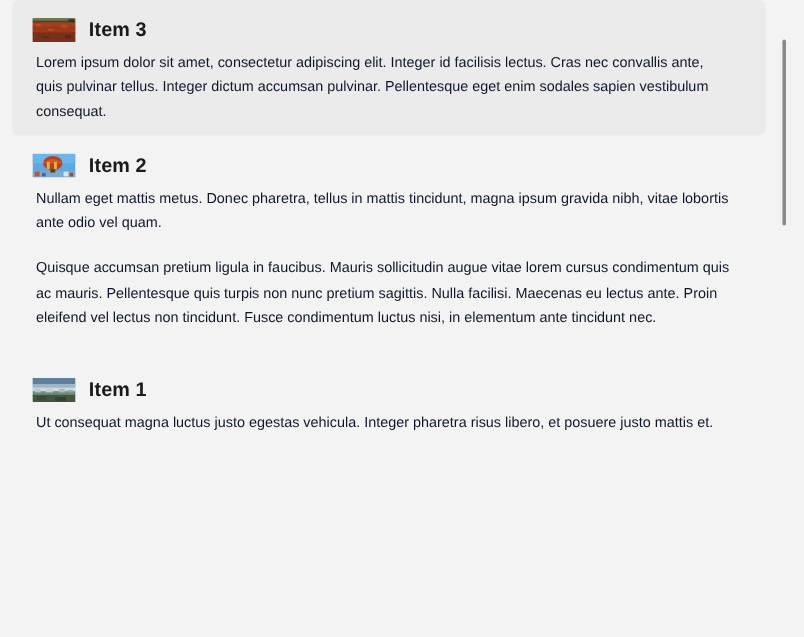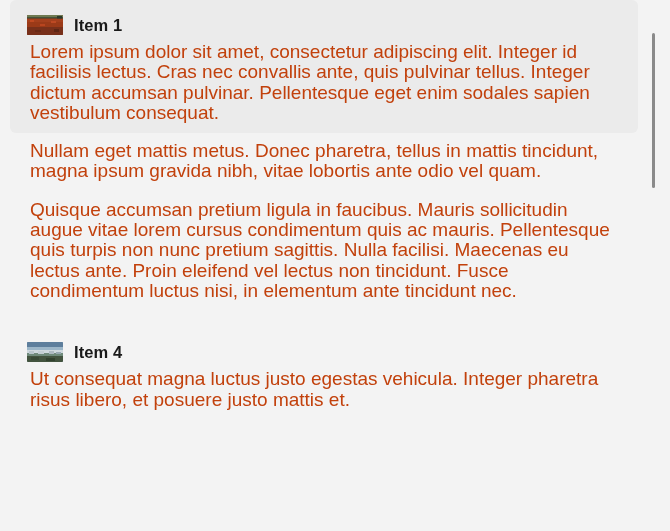--- a/index.html
+++ b/index.html
@@ -75,23 +75,23 @@
   .item-title {
     font-size: 16.5px;
     font-weight: 600;
     color: #1a1a1a;
     letter-spacing: 0.1px;
     line-height: 20px;
     white-space: nowrap;
   }
 
   .item-body {
-    font-size: 19px;
+    font-size: 12px;
     line-height: 20.3px;
-    color: #c2410c;
+    color: #0f172a;
     padding: 2px 4px 0 10px;
     margin: 0;
     max-width: 600px;
   }
 
   .list-item.selected .item-body {
     max-width: 592px;
   }
 
   
@@ -132,26 +132,45 @@
               <rect x="0" y="7" width="36" height="6" fill="#9b3a18"></rect>
               <rect x="0" y="12" width="36" height="8" fill="#78301a"></rect>
               <rect x="3" y="5" width="4" height="2" fill="#c04a22"></rect>
               <rect x="13" y="9" width="5" height="2" fill="#b9451f"></rect>
               <rect x="24" y="6" width="5" height="2" fill="#bd4a24"></rect>
               <rect x="8" y="15" width="6" height="2" fill="#6a2a16"></rect>
               <rect x="27" y="14" width="5" height="3" fill="#5e2614"></rect>
               <rect x="30" y="1" width="5" height="2.5" fill="#2d3a2b"></rect>
             </svg>
           </span>
-          <span class="item-title">Item 1</span>
+          <span class="item-title">Item 3</span>
         </div>
         <p class="item-body">Lorem ipsum dolor sit amet, consectetur adipiscing elit. Integer id facilisis lectus. Cras nec convallis ante, quis pulvinar tellus. Integer dictum accumsan pulvinar. Pellentesque eget enim sodales sapien vestibulum consequat.</p>
       </li>
 
       <li class="list-item">
+        <div class="item-header">
+          <span class="thumb">
+            <svg viewBox="0 0 36 20" preserveAspectRatio="none" aria-hidden="true">
+              <rect x="0" y="0" width="36" height="20" fill="#5fa8e0"></rect>
+              <rect x="0" y="0" width="36" height="8" fill="#6fb4e8"></rect>
+              <rect x="0" y="15" width="36" height="5" fill="#7fa9cf"></rect>
+              <ellipse cx="17" cy="8" rx="8" ry="6" fill="#b8421f"></ellipse>
+              <path d="M9 8 Q17 1 25 8 Z" fill="#d35a22"></path>
+              <rect x="12" y="7" width="2.4" height="6" fill="#e0b24a"></rect>
+              <rect x="18" y="7" width="2.4" height="6" fill="#e0b24a"></rect>
+              <rect x="15" y="13.2" width="4" height="2.6" fill="#5d3a1c"></rect>
+              <rect x="2" y="15" width="4" height="4" fill="#cf4f2a"></rect>
+              <rect x="8" y="16" width="3" height="3" fill="#3d6aa0"></rect>
+              <rect x="26" y="15" width="4" height="4" fill="#d9e6ef"></rect>
+              <rect x="31" y="16" width="3" height="3" fill="#b2452c"></rect>
+            </svg>
+          </span>
+          <span class="item-title">Item 2</span>
+        </div>
         <p class="item-body">Nullam eget mattis metus. Donec pharetra, tellus in mattis tincidunt, magna ipsum gravida nibh, vitae lobortis ante odio vel quam.</p>
       </li>
 
       <li class="list-item">
         <p class="item-body">Quisque accumsan pretium ligula in faucibus. Mauris sollicitudin augue vitae lorem cursus condimentum quis ac mauris. Pellentesque quis turpis non nunc pretium sagittis. Nulla facilisi. Maecenas eu lectus ante. Proin eleifend vel lectus non tincidunt. Fusce condimentum luctus nisi, in elementum ante tincidunt nec.</p>
       </li>
 
       <li class="list-item">
       </li>
 
@@ -166,21 +185,21 @@
               <rect x="0" y="11" width="36" height="4" fill="#6f8a7a"></rect>
               <rect x="0" y="14" width="36" height="6" fill="#43543f"></rect>
               <rect x="2" y="9" width="5" height="3" fill="#b9c6cc"></rect>
               <rect x="11" y="9" width="6" height="3" fill="#c3ced3"></rect>
               <rect x="22" y="9" width="5" height="3" fill="#aebac2"></rect>
               <rect x="29" y="10" width="5" height="2" fill="#98a8b0"></rect>
               <rect x="4" y="15" width="8" height="3" fill="#384a36"></rect>
               <rect x="19" y="16" width="9" height="3" fill="#32422f"></rect>
             </svg>
           </span>
-          <span class="item-title">Item 4</span>
+          <span class="item-title">Item 1</span>
         </div>
         <p class="item-body">Ut consequat magna luctus justo egestas vehicula. Integer pharetra risus libero, et posuere justo mattis et.</p>
       </li>
 
     </ul>
   </div>
 
   <div id="scrollbar-track">
     <div id="scrollbar-thumb" style="top: 33px; height: 155px; background: rgb(138, 138, 138);"></div>
   </div>

